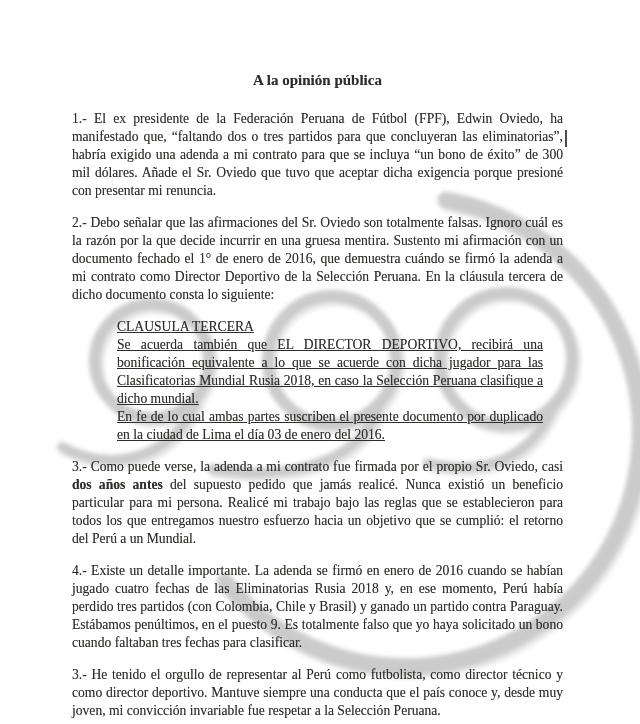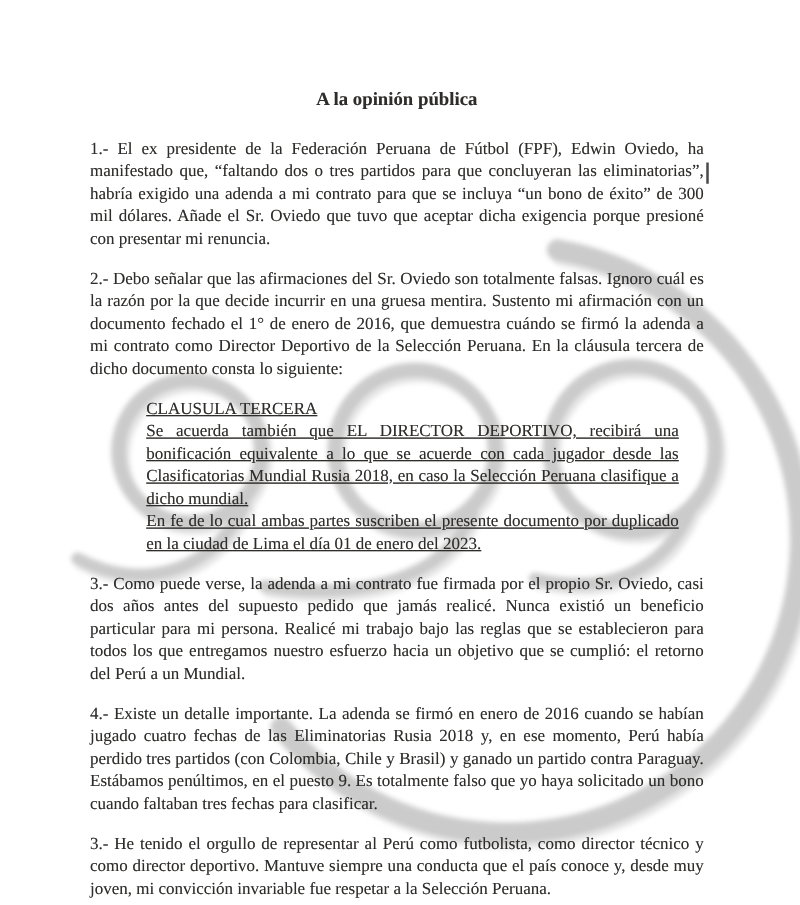--- a/index.html
+++ b/index.html
@@ -47,21 +47,21 @@
   .date-line { margin: 4px 0 0 0; text-align: left; }
   .text-cursor {
     position: absolute;
     left: 565px;
     top: 99px;
     width: 2px;
     height: 17px;
     background: #4a4a4a;
     z-index: 3;
   }
-  b, strong { font-weight: normal; }
+  b, strong { font-weight: bold; }
 </style>
 </head>
 <body>
 
 <div class="page">
 
   <svg class="watermark" width="640" height="724" viewBox="0 0 640 724" aria-hidden="true">
     <defs>
       <filter id="wblur" x="-25%" y="-25%" width="150%" height="150%">
         <feGaussianBlur stdDeviation="2.1"></feGaussianBlur>
@@ -85,22 +85,22 @@
   <div class="content">
 
     <h1 class="doc-title">A la opinión pública</h1>
 
     <p class="para">1.- El ex presidente de la Federación Peruana de Fútbol (FPF), Edwin Oviedo, ha manifestado que, “faltando dos o tres partidos para que concluyeran las eliminatorias”, habría exigido una adenda a mi contrato para que se incluya “un bono de éxito” de 300 mil dólares. Añade el Sr. Oviedo que tuvo que aceptar dicha exigencia porque presioné con presentar mi renuncia.</p>
 
     <p class="para">2.- Debo señalar que las afirmaciones del Sr. Oviedo son totalmente falsas. Ignoro cuál es la razón por la que decide incurrir en una gruesa mentira. Sustento mi afirmación con un documento fechado el 1° de enero de 2016, que demuestra cuándo se firmó la adenda a mi contrato como Director Deportivo de la Selección Peruana. En la cláusula tercera de dicho documento consta lo siguiente:</p>
 
     <div class="clause">
       <p class="clause-heading">CLAUSULA TERCERA</p>
-      <p>Se acuerda también que EL DIRECTOR DEPORTIVO, recibirá una bonificación equivalente a lo que se acuerde con cada jugador desde las Clasificatorias Mundial Rusia 2018, en caso la Selección Peruana clasifique a dicho mundial.</p>
-      <p>En fe de lo cual ambas partes suscriben el presente documento por duplicado en la ciudad de Lima el día 01 de enero del 2023.</p>
+      <p>Se acuerda también que EL DIRECTOR DEPORTIVO, recibirá una bonificación equivalente a lo que se acuerde con dicha jugador para las Clasificatorias Mundial Rusia 2018, en caso la Selección Peruana clasifique a dicho mundial.</p>
+      <p>En fe de lo cual ambas partes suscriben el presente documento por duplicado en la ciudad de Lima el día 03 de enero del 2016.</p>
     </div>
 
     <p class="para"><span>3.- Como puede verse, la adenda a mi contrato fue firmada por el propio Sr. Oviedo, casi </span><strong>dos años antes</strong><span> del supuesto pedido que jamás realicé. Nunca existió un beneficio particular para mi persona. Realicé mi trabajo bajo las reglas que se establecieron para todos los que entregamos nuestro esfuerzo hacia un objetivo que se cumplió: el retorno del Perú a un Mundial.</span></p>
 
     <p class="para">4.- Existe un detalle importante. La adenda se firmó en enero de 2016 cuando se habían jugado cuatro fechas de las Eliminatorias Rusia 2018 y, en ese momento, Perú había perdido tres partidos (con Colombia, Chile y Brasil) y ganado un partido contra Paraguay. Estábamos penúltimos, en el puesto 9. Es totalmente falso que yo haya solicitado un bono cuando faltaban tres fechas para clasificar.</p>
 
     <p class="para">3.- He tenido el orgullo de representar al Perú como futbolista, como director técnico y como director deportivo. Mantuve siempre una conducta que el país conoce y, desde muy joven, mi convicción invariable fue respetar a la Selección Peruana.</p>
 
 
   </div>

